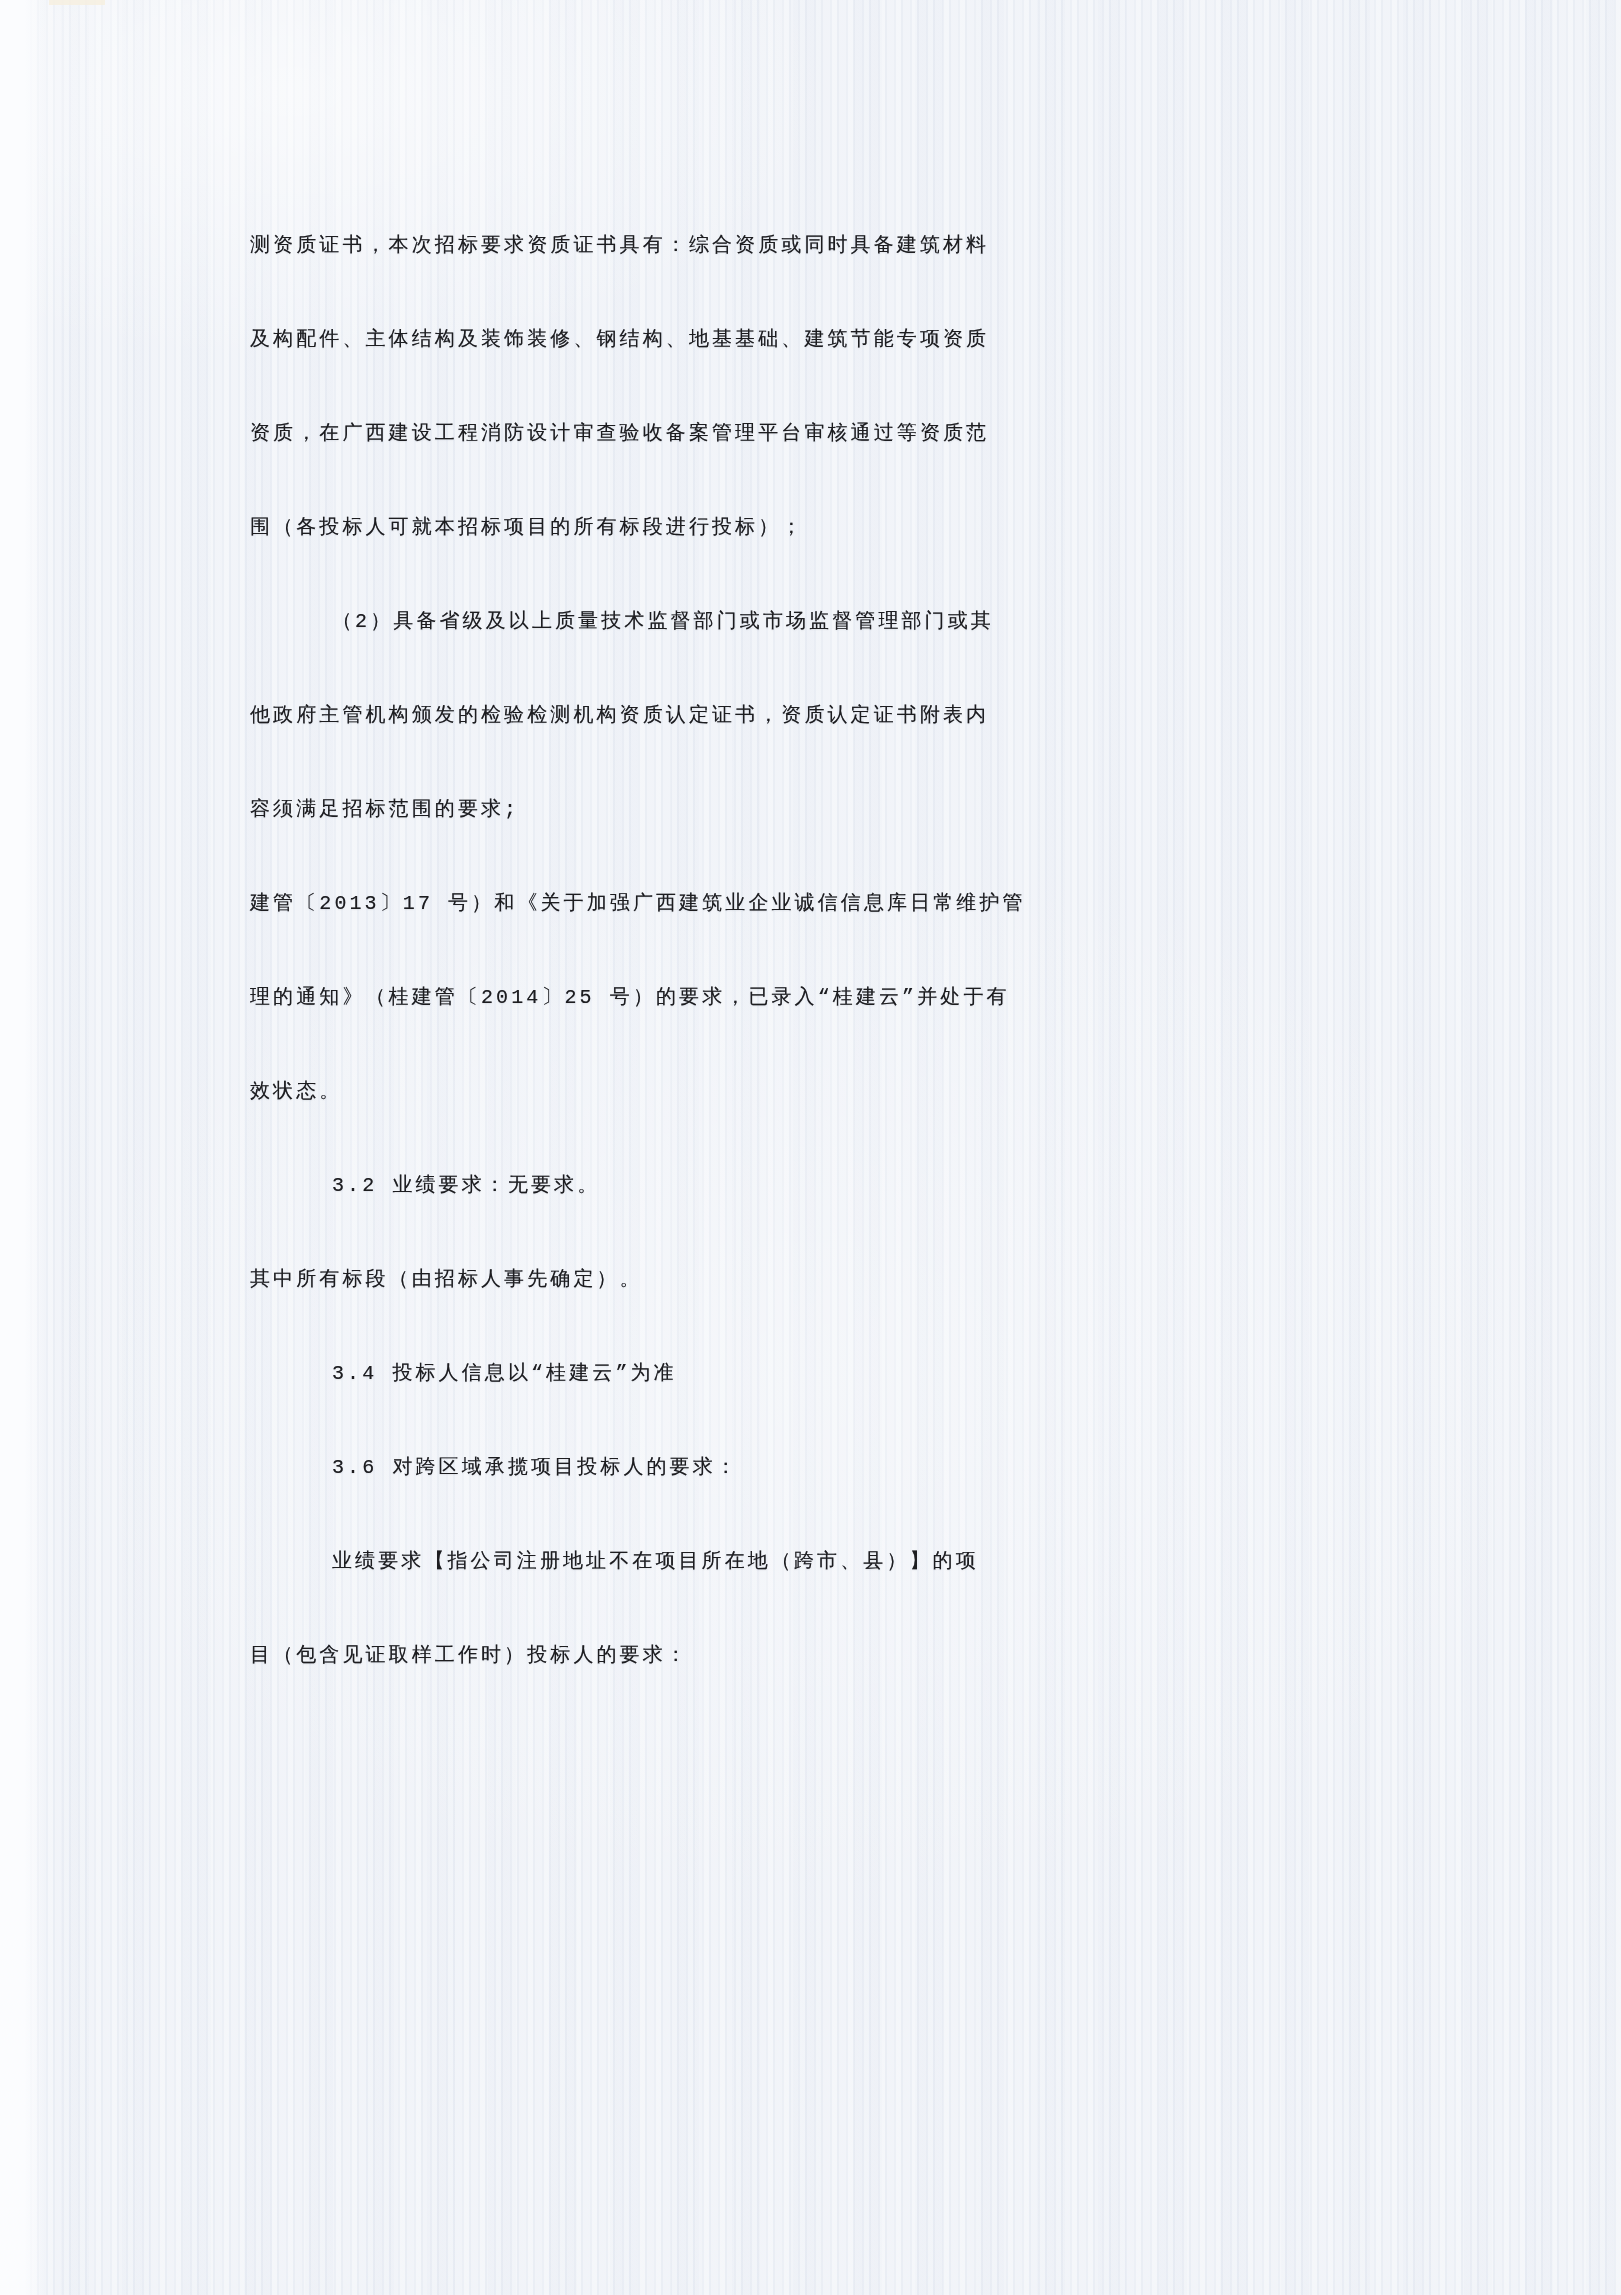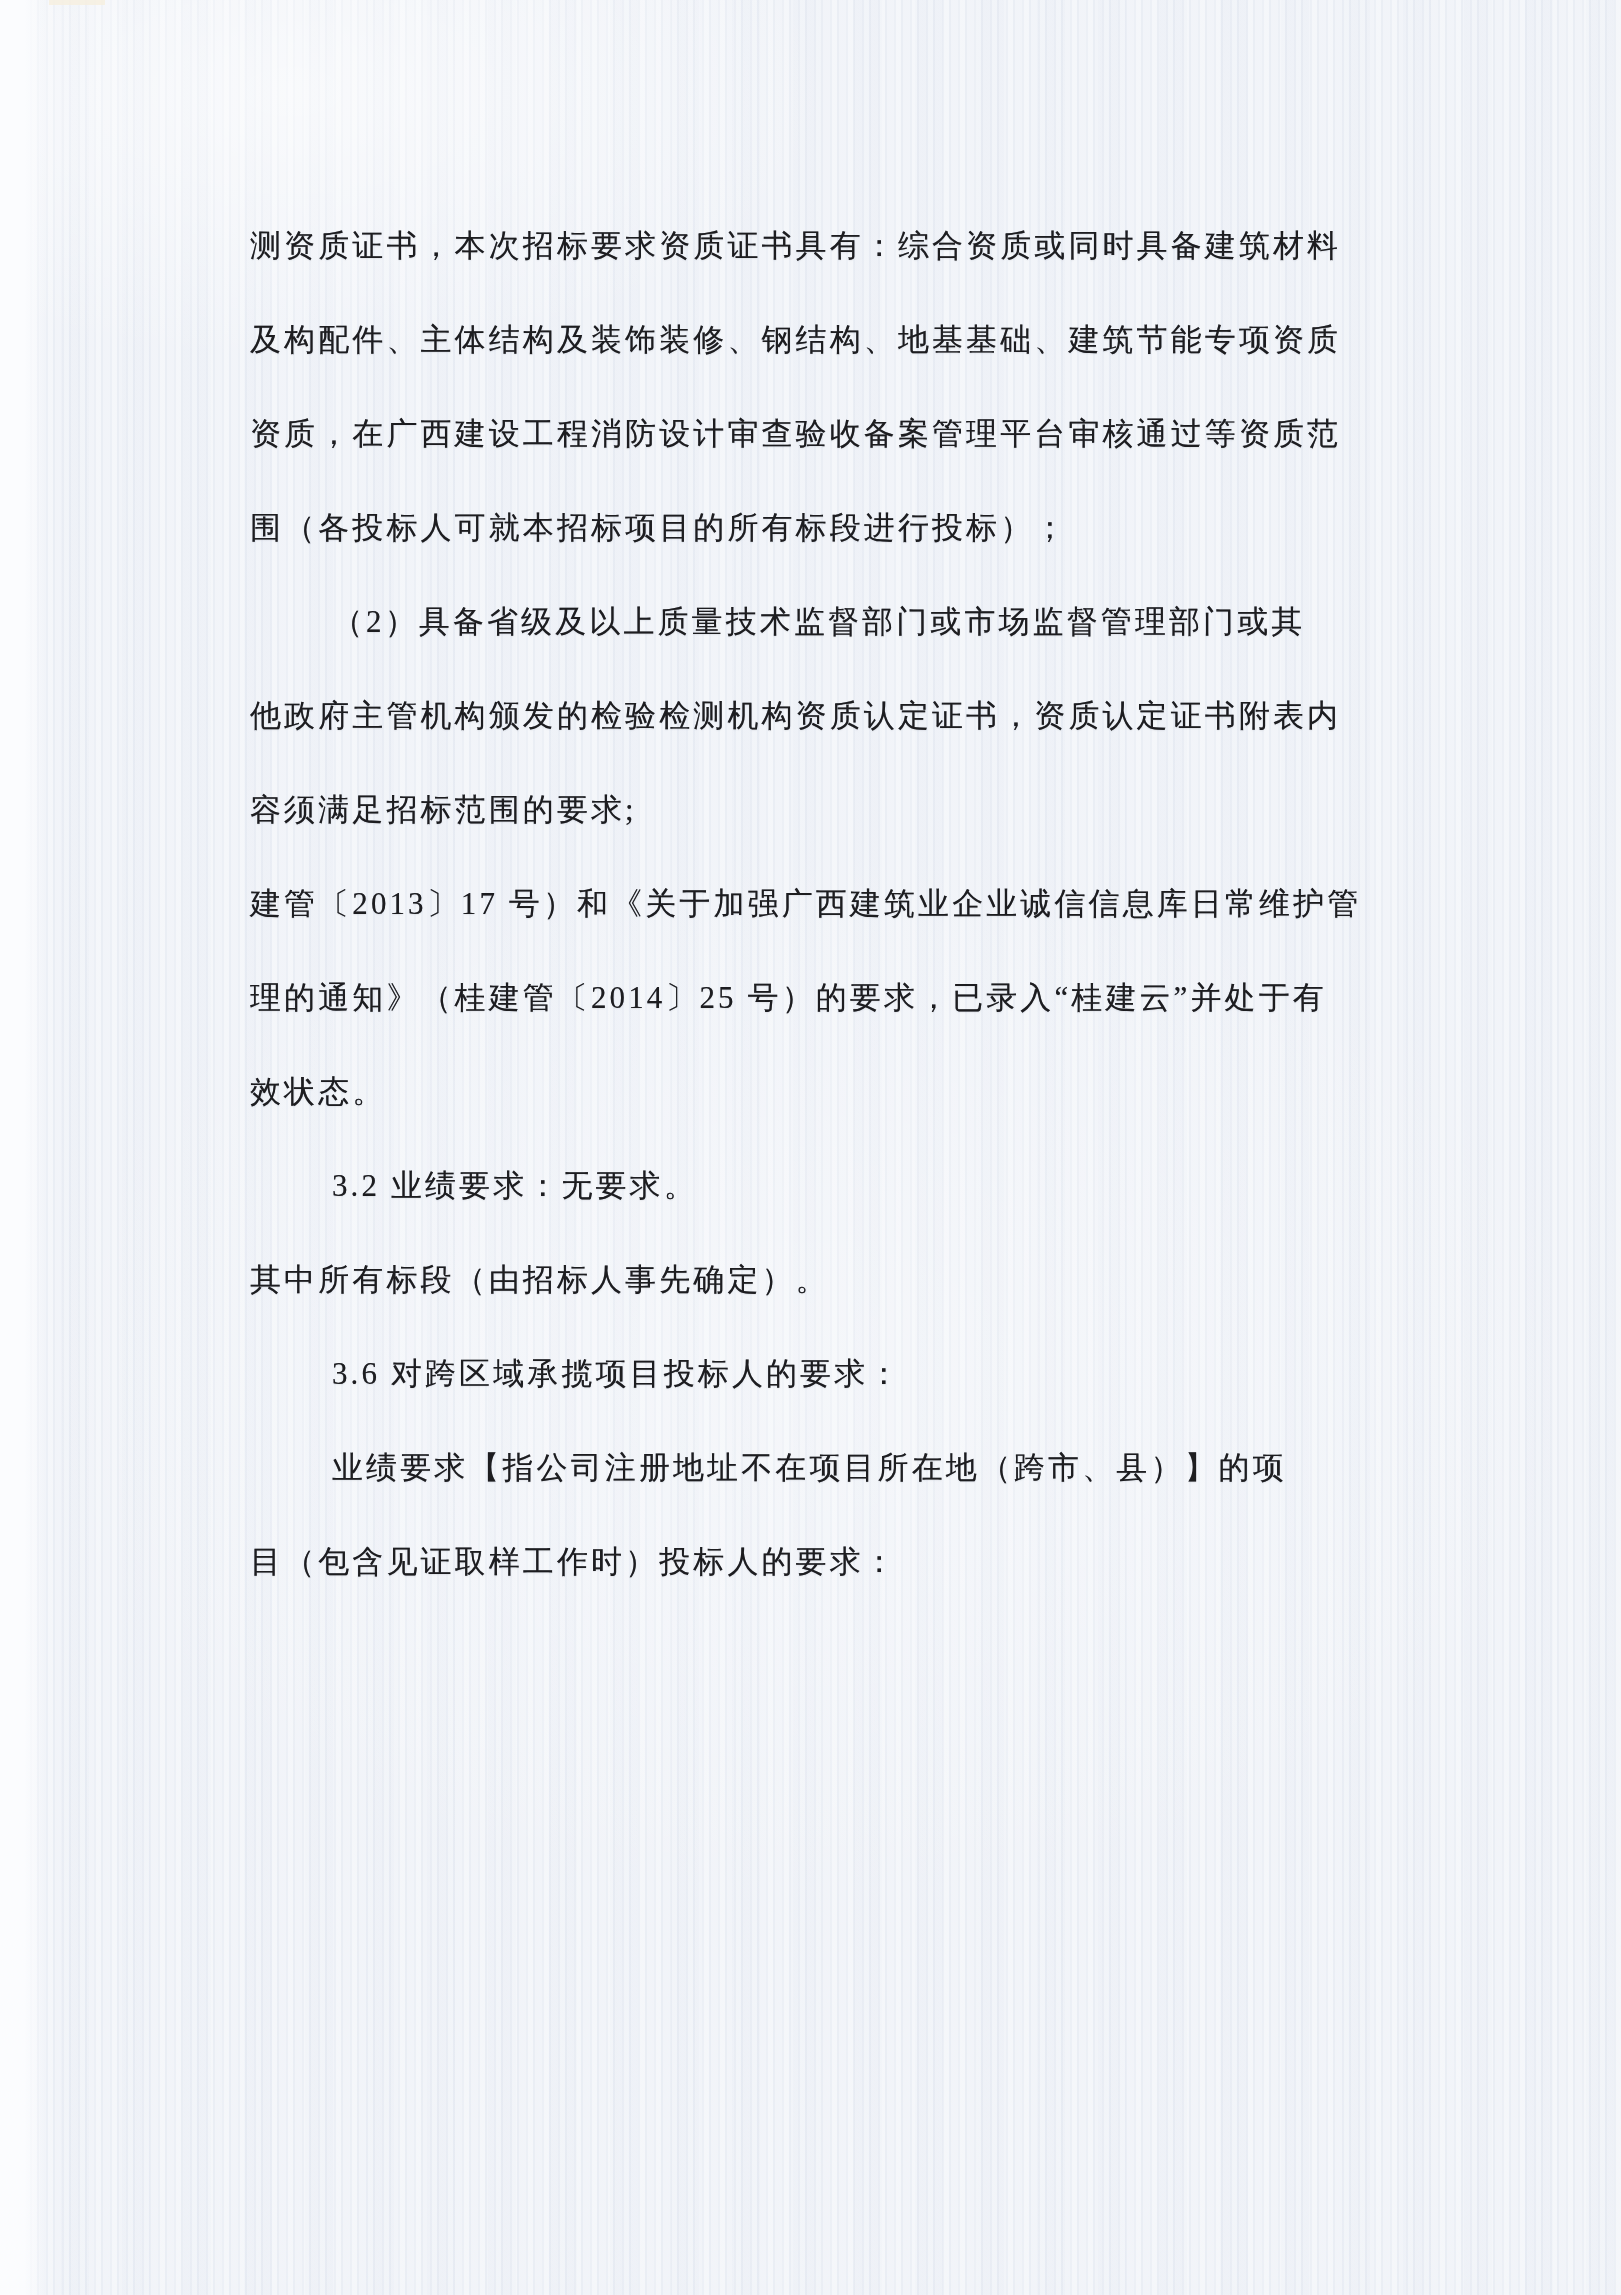--- a/index.html
+++ b/index.html
@@ -45,22 +45,22 @@
   .textblock {
     position: absolute;
     left: 250px;
     top: 199px;
     width: 1155px;
   }
   .line {
     height: 94px;
     line-height: 94px;
     white-space: nowrap;
-    font-family: Liberation Serif, serif;
-    font-size: 31px;
+    font-family: Liberation Mono, monospace;
+    font-size: 20px;
     letter-spacing: 3.1px;
     color: var(--ink, #1d1d20);
     text-shadow: 0 0 0.5px rgba(40,44,56,0.55), 0 1px 1.5px rgba(70,80,100,0.10);
     font-weight: 400;
   }
   .line.indent {
     padding-left: 82px;
   }
 </style>
 </head>
@@ -76,18 +76,19 @@
     <div class="line">资质，在广西建设工程消防设计审查验收备案管理平台审核通过等资质范</div>
     <div class="line">围（各投标人可就本招标项目的所有标段进行投标）；</div>
     <div class="line indent">（2）具备省级及以上质量技术监督部门或市场监督管理部门或其</div>
     <div class="line">他政府主管机构颁发的检验检测机构资质认定证书，资质认定证书附表内</div>
     <div class="line">容须满足招标范围的要求;</div>
     <div class="line">建管〔2013〕17 号）和《关于加强广西建筑业企业诚信信息库日常维护管</div>
     <div class="line">理的通知》（桂建管〔2014〕25 号）的要求，已录入“桂建云”并处于有</div>
     <div class="line">效状态。</div>
     <div class="line indent">3.2 业绩要求：无要求。</div>
     <div class="line">其中所有标段（由招标人事先确定）。</div>
+    <div class="line indent">3.4 投标人信息以“桂建云”为准</div>
     <div class="line indent">3.6 对跨区域承揽项目投标人的要求：</div>
     <div class="line indent">业绩要求【指公司注册地址不在项目所在地（跨市、县）】的项</div>
     <div class="line">目（包含见证取样工作时）投标人的要求：</div>
   </div>
 </div>
 
 
 </body></html>

